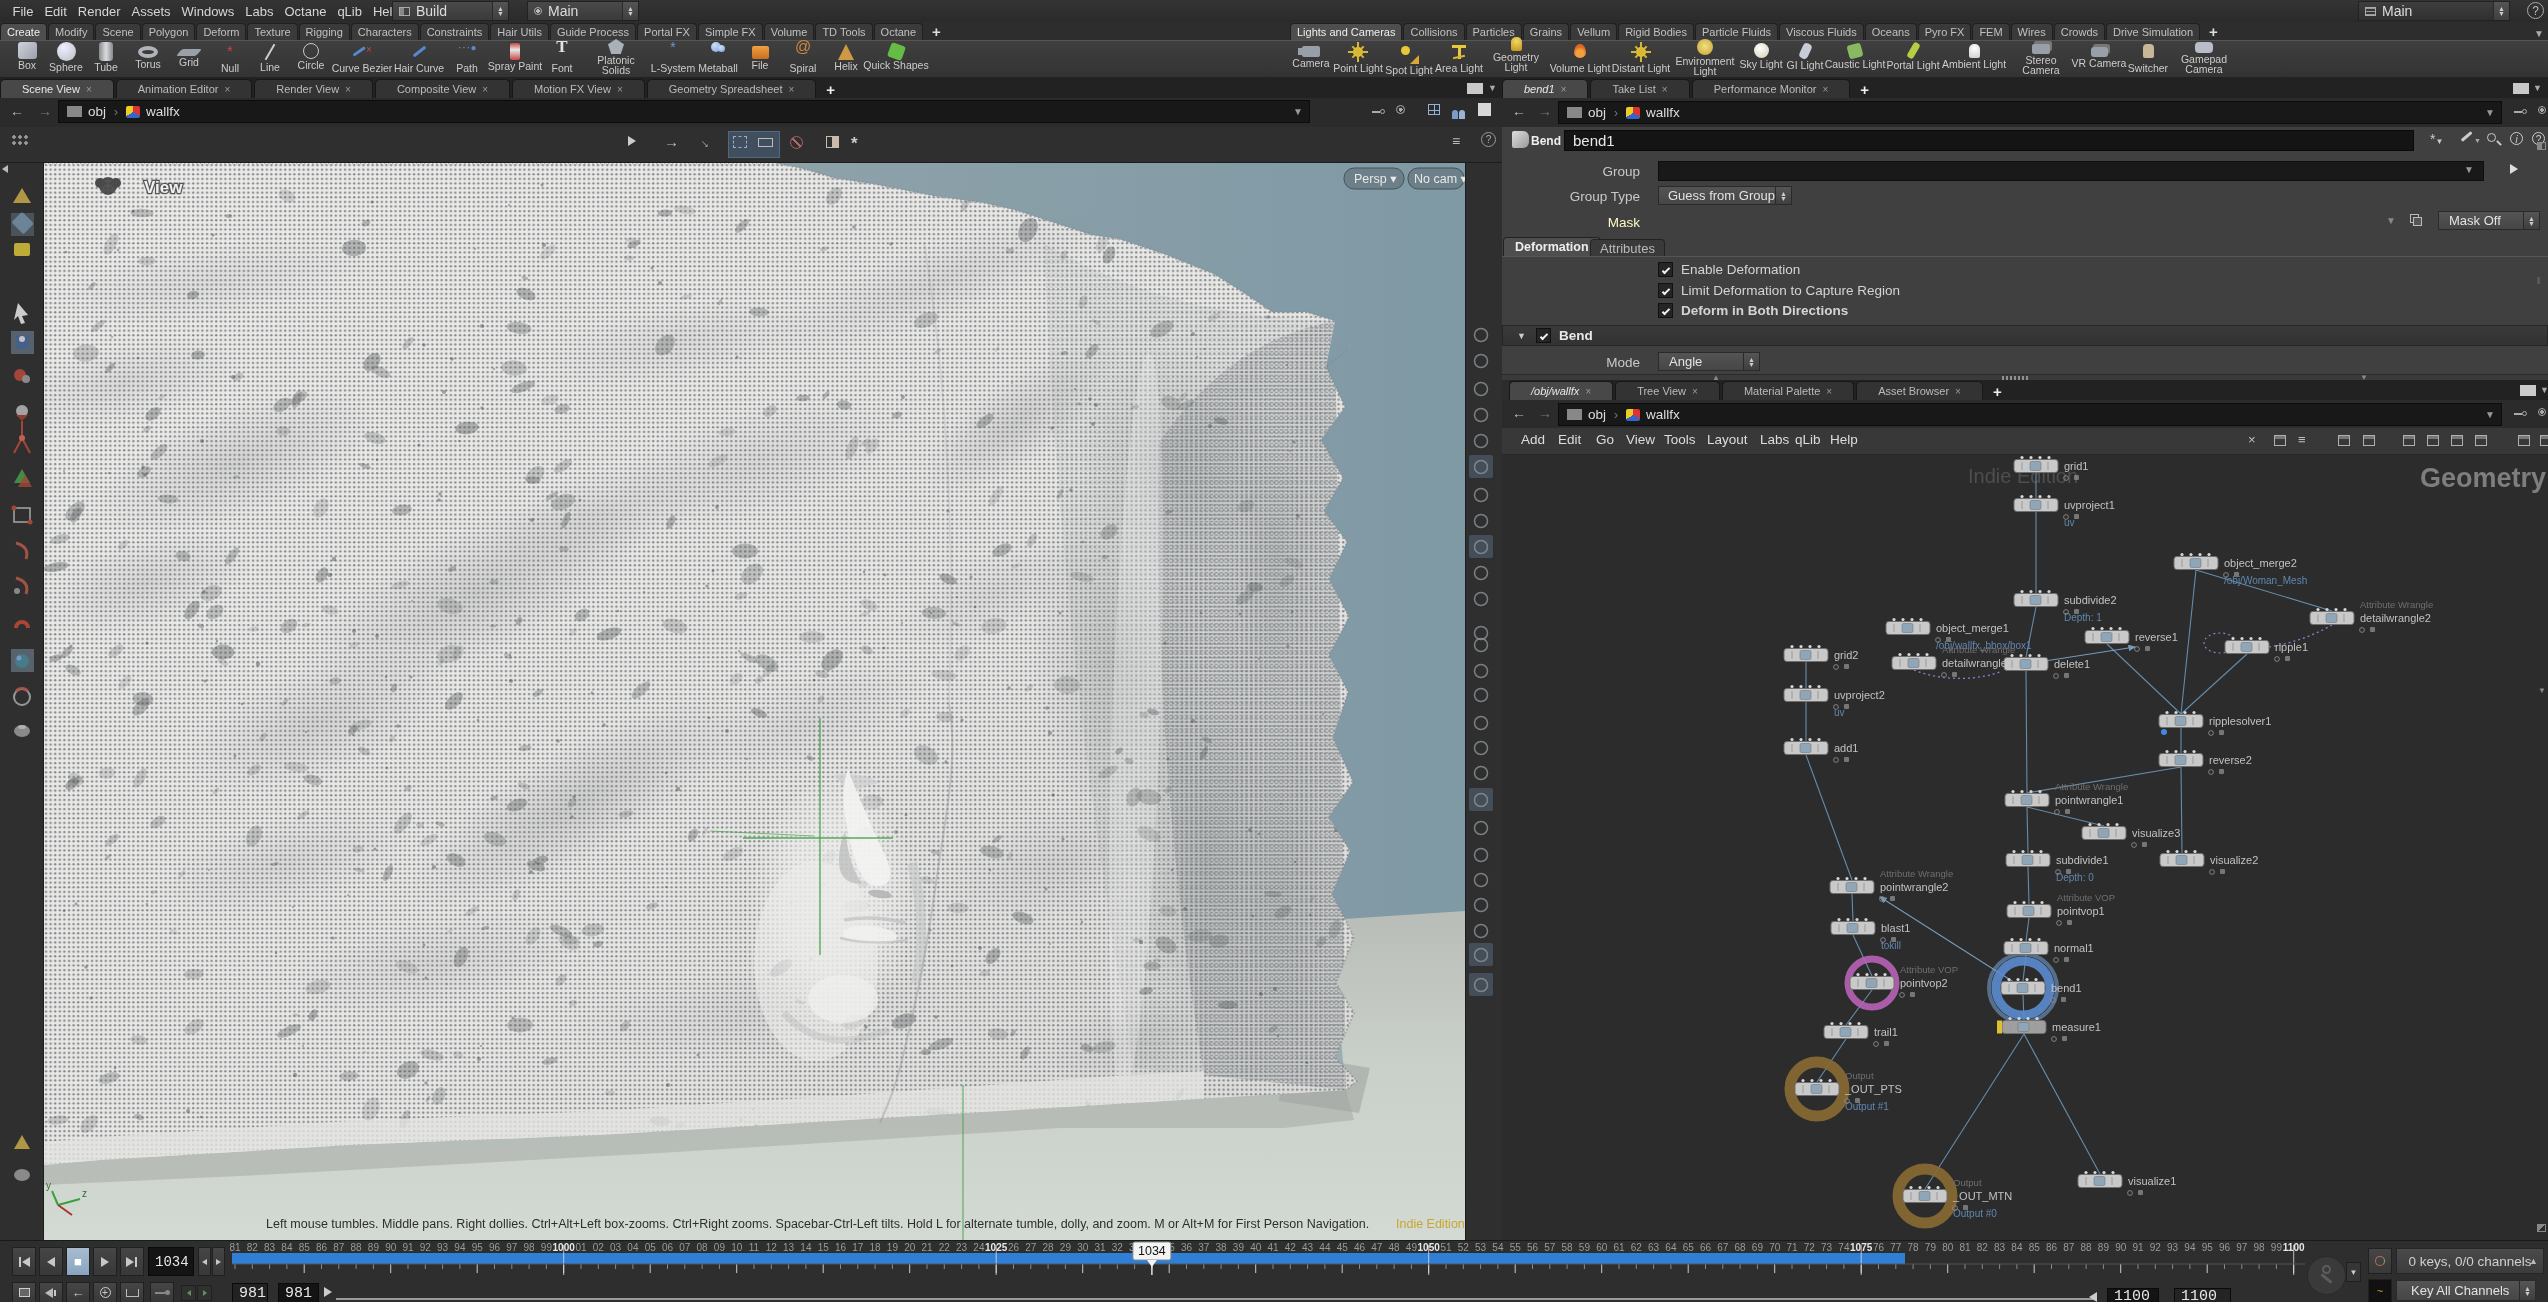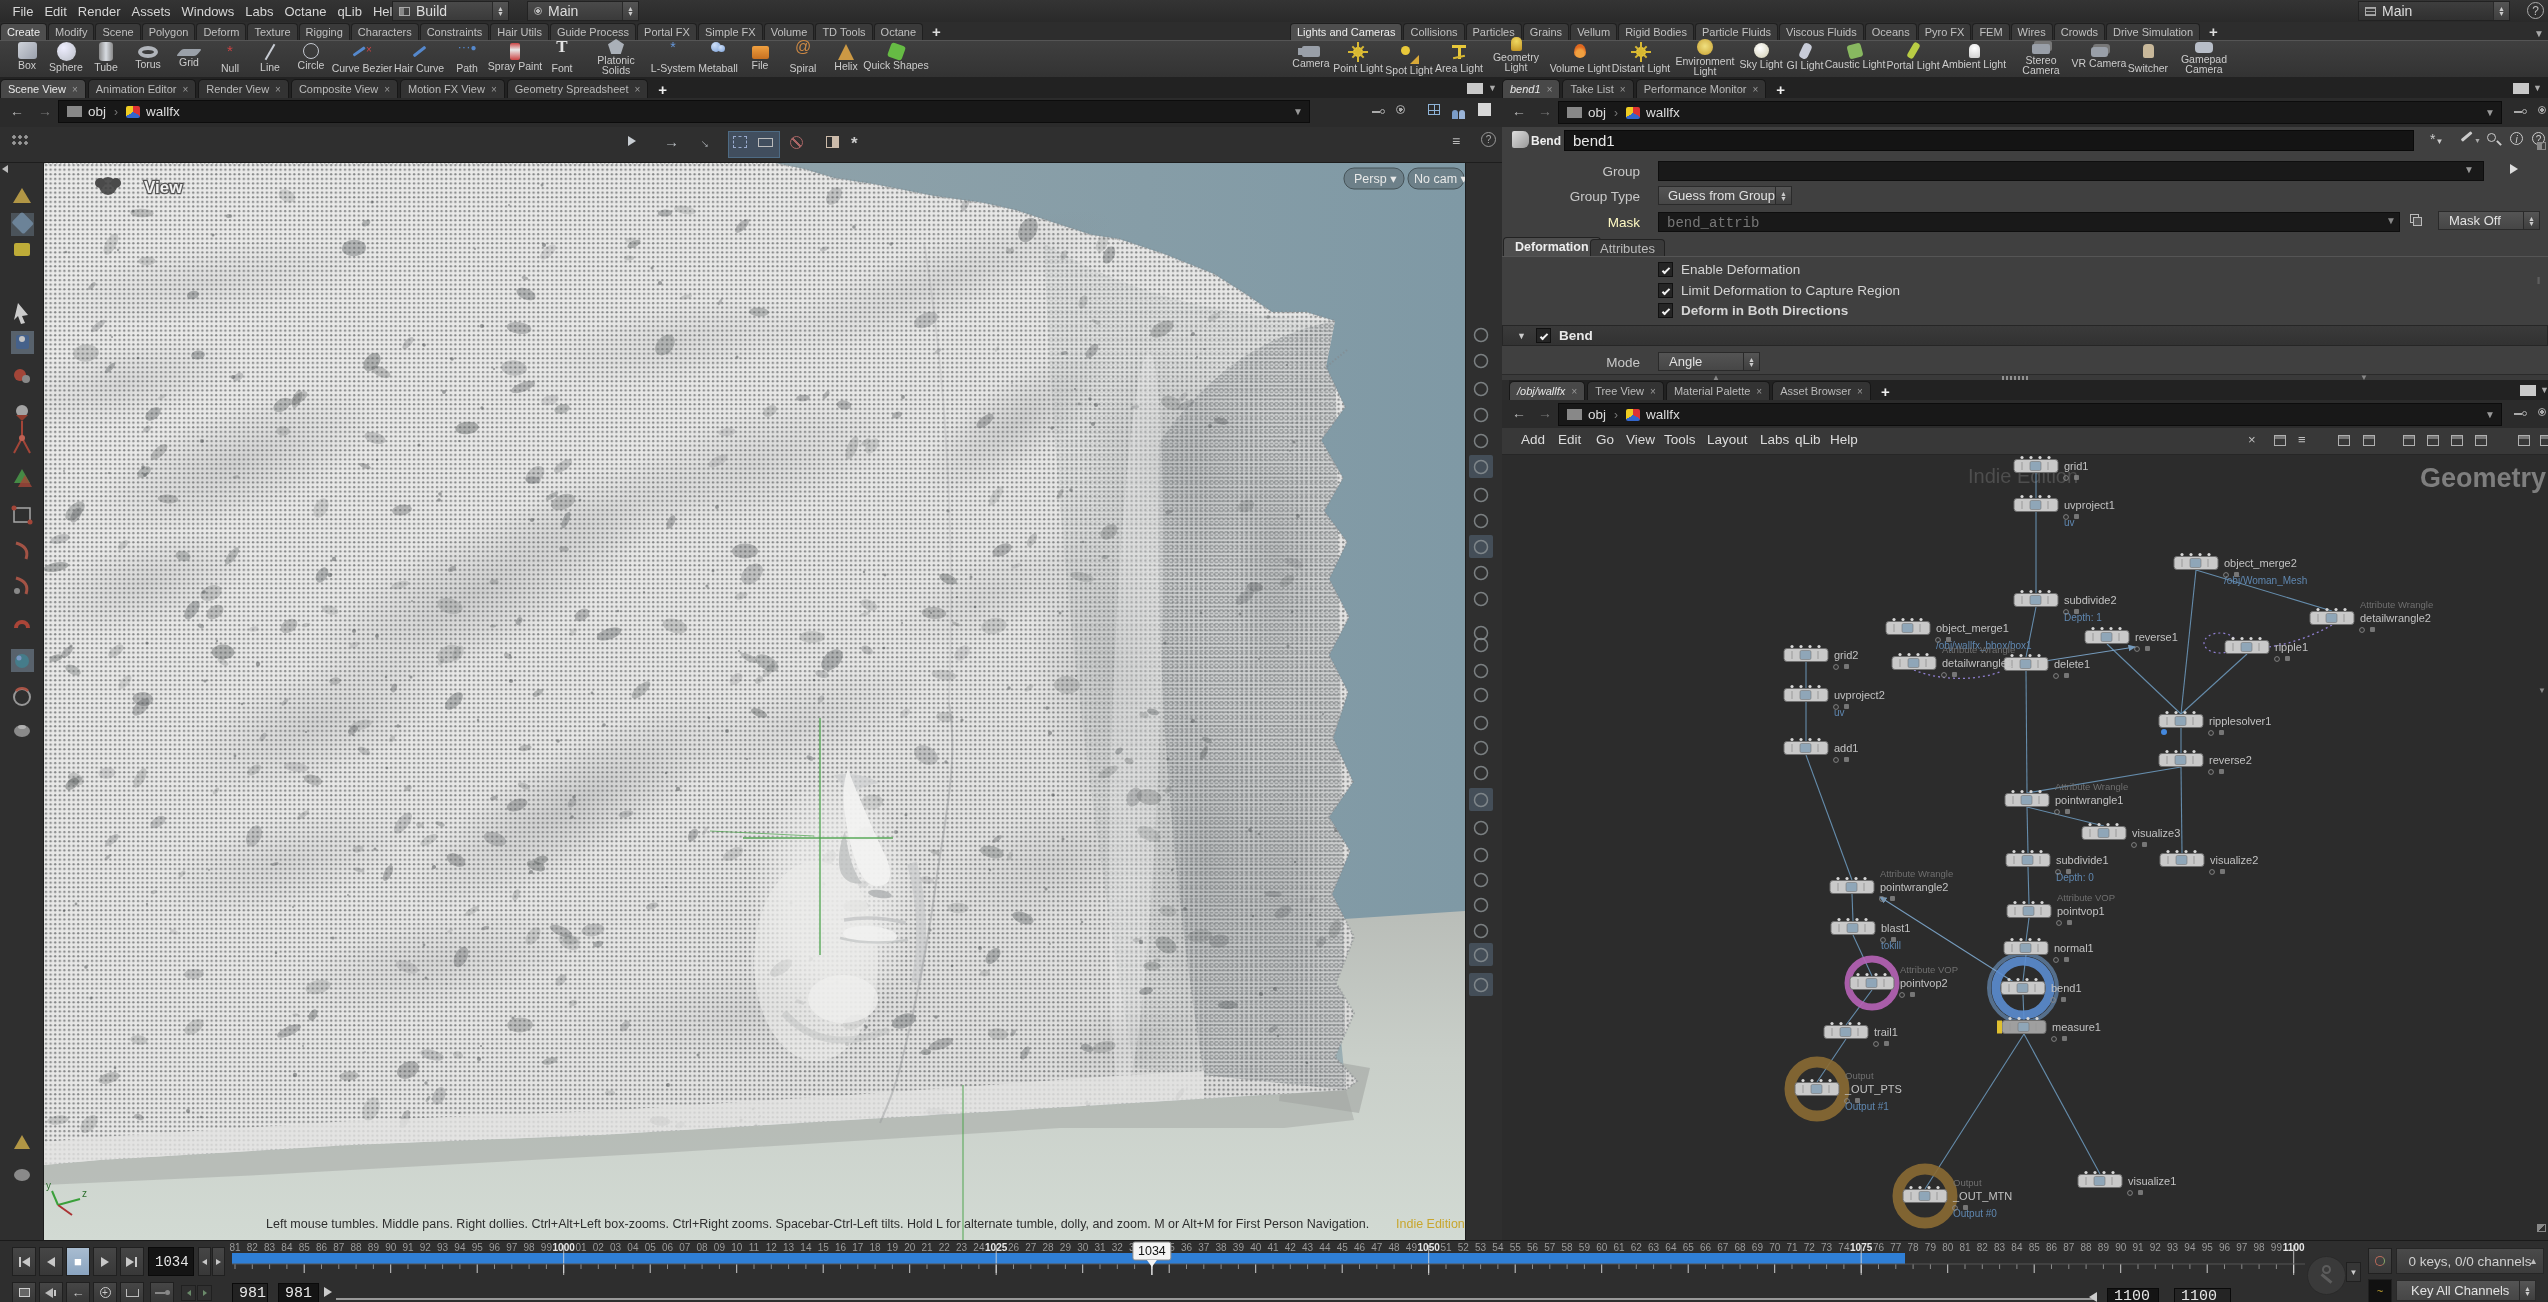--- a/index.html
+++ b/index.html
@@ -21,21 +21,21 @@
        border-radius:4px 4px 0 0;margin-right:1px;display:flex;align-items:center;white-space:nowrap;}
   .tab.on{background:#4e4e4e;color:#eee;}
   .plus{color:#ddd;font-size:15px;font-weight:bold;padding:0 8px;}
   
   #shelftools{left:0;top:40px;width:2548px;height:38px;background:linear-gradient(#3f3f3f,#333);
               border-top:1px solid #555;border-bottom:1px solid #222;}
   .tool{position:absolute;text-align:center;font-size:10.5px;color:#ccc;line-height:10px;white-space:nowrap;}
   .tool .ic{margin:0 auto 1px auto;width:22px;height:20px;position:relative;}
   
   .panetabs{height:20px;background:#222;display:flex;align-items:flex-end;font-size:11px;}
-  .ptab{height:19px;padding:0 7px;background:#333;border:1px solid #171717;border-bottom:none;
+  .ptab{height:19px;padding:0 21px;background:#333;border:1px solid #171717;border-bottom:none;
         border-radius:5px 5px 0 0;margin-right:2px;display:flex;align-items:center;gap:6px;color:#bbb;white-space:nowrap;margin-top:10px;}
   .ptab.on{background:#484848;color:#e8e8e8;}
   .ptab .x{color:#999;font-size:10px;}
   
   .pathbar{height:27px;background:#2b2b2b;display:flex;align-items:center;}
   .pathfield{height:23px;background:#181818;border:1px solid #0c0c0c;display:flex;align-items:center;
              font-size:13.5px;color:#ddd;}
   .crumb{display:flex;align-items:center;gap:6px;padding:0 8px;}
   .chev{color:#777;font-size:12px;}
   
@@ -1127,21 +1127,20 @@
     <span class="tr" style="position:absolute;left:1008px;top:66px;border-left-color:#ddd;"></span>
     <div class="prmlabel" style="left:40px;top:91px;width:98px;">Group Type</div>
     <div class="drop" style="left:156px;top:88px;width:134px;">
         <span style="padding-left:9px;">Guess from Group</span>
         <span class="stepper" style="margin-left:auto;height:17px;">
           <span>▲</span>
           <span>▼</span>
         </span>
       </div>
     <div class="prmlabel" style="left:40px;top:117px;width:98px;color:#fef9c3;">Mask</div>
-    <div class="dfield" style="left:156px;top:114px;width:742px;height:20px;color:#777;font-size:14px;font-family:'Liberation Mono',monospace;padding:2px 0 0 8px;">bend_attrib</div>
     <span style="position:absolute;left:884px;top:117px;color:#888;font-size:10px;">▼</span>
     <span class="boxi" style="position:absolute;left:908px;top:116px;width:9px;height:9px;border-color:#bbb;"></span>
       <span class="boxi" style="position:absolute;left:911px;top:119px;width:9px;height:9px;border-color:#bbb;background:#555;"></span>
     <div class="drop" style="left:936px;top:113px;width:102px;">
         <span style="padding-left:10px;">Mask Off</span>
         <span class="stepper" style="margin-left:auto;height:17px;">
           <span>▲</span>
           <span>▼</span>
         </span>
       </div>

